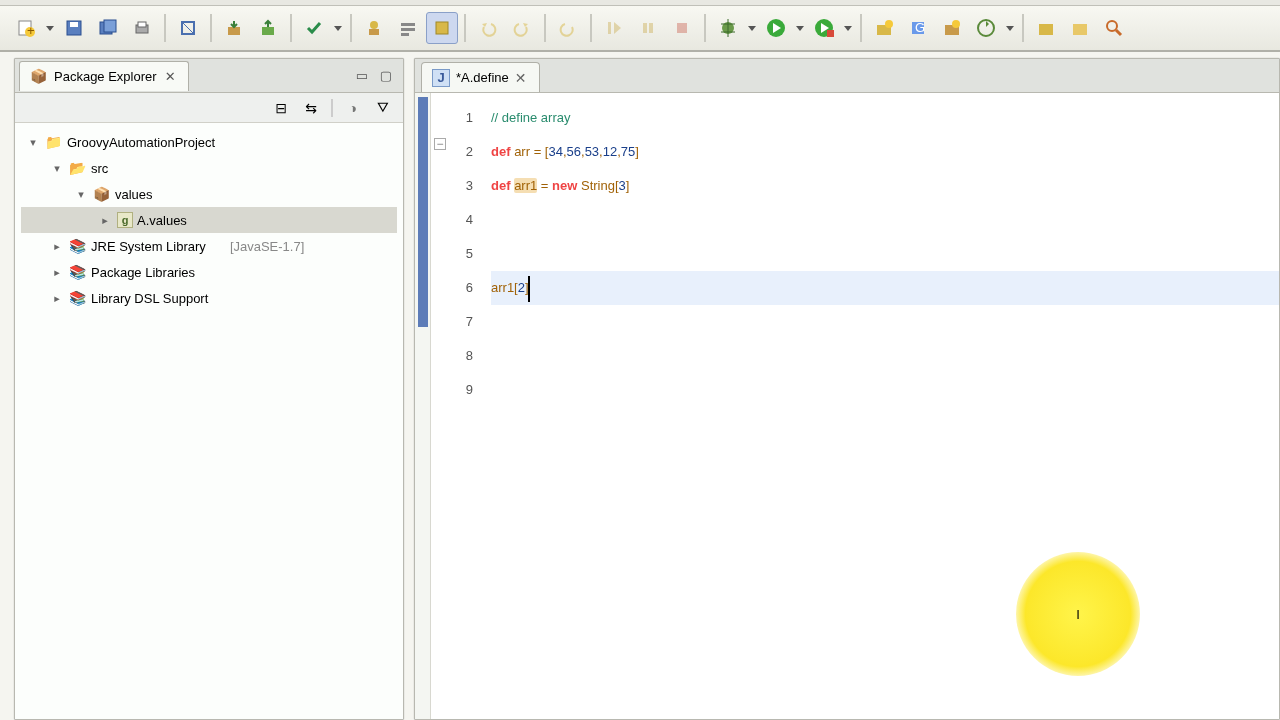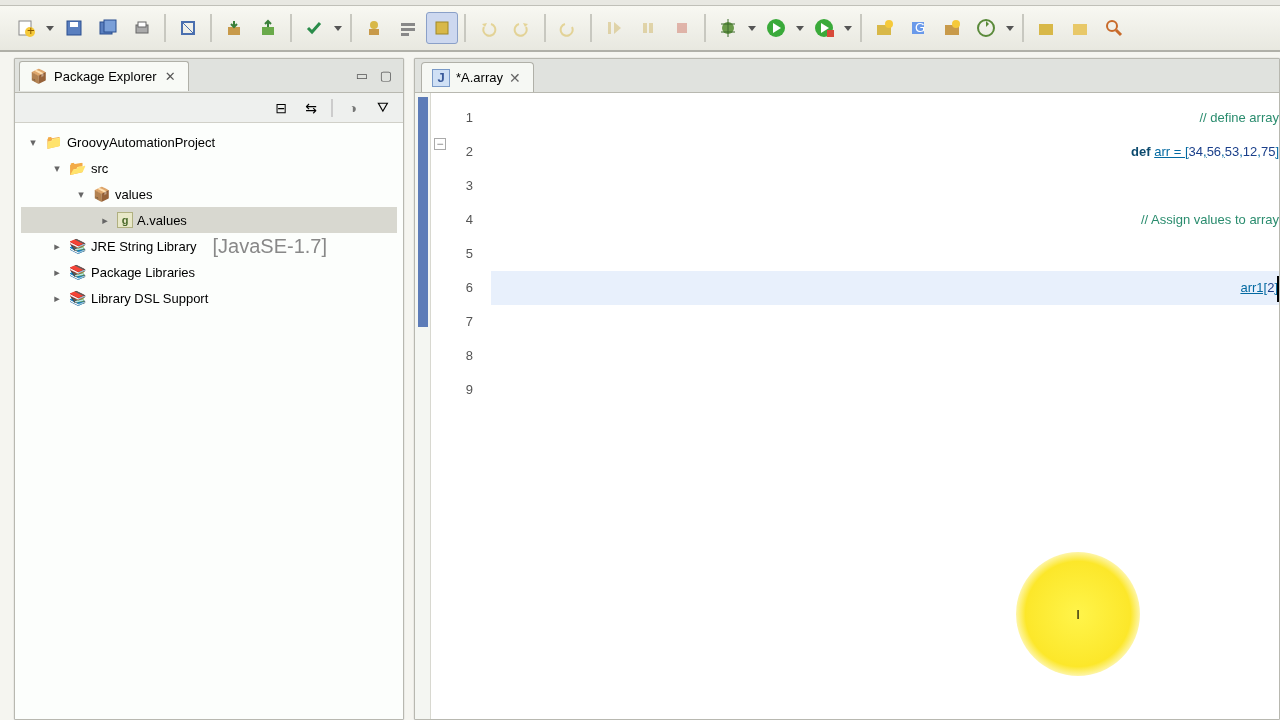--- a/index.html
+++ b/index.html
@@ -25,39 +25,39 @@
 .tabbar-right .icon{ width:18px; height:18px; cursor:pointer; display:flex; align-items:center; justify-content:center; color:#555;}
 
 .panel-toolbar{ height:30px; background:#eef0ee; display:flex; align-items:center; justify-content:flex-end; gap:10px; padding:0 10px; border-bottom:1px solid #d0d0c8;}
 .panel-toolbar .ticon{ width:20px; height:20px; cursor:pointer; display:flex; align-items:center; justify-content:center;}
 
 .tree{ flex:1; padding:6px 6px; font-size:16px; background:#fcfefc; overflow:auto;}
 .tree-row{ display:flex; align-items:center; height:26px; gap:4px; cursor:pointer; white-space:nowrap;}
 .tw{ width:16px; display:flex; justify-content:center; font-size:11px; color:#666;}
 .ticon{ width:18px; height:18px; display:flex; align-items:center; justify-content:center; font-size:14px;}
 .tree-row.selected{ background:#d8d8d0; }
-.lib-badge{ color:#888; font-size:20px; margin-left:12px;}
+.lib-badge{ color:#888; font-size:13px; margin-left:20px;}
 
 .editor-area{ flex:1; display:flex; flex-direction:column; margin-right:0;}
 .editor-tabbar{ height:34px; background:#e0e2de; display:flex; align-items:flex-end; border-bottom:1px solid #b8b8b0;}
 .ed-tab{ height:30px; padding:0 12px 0 10px; display:flex; align-items:center; gap:6px; background:#f6f8f4; border:1px solid #b0b0a8; border-bottom:none; border-radius:4px 4px 0 0; margin-left:6px; font-size:18px; cursor:pointer;}
 .ed-tab .close{ font-size:14px; color:#666; cursor:pointer;}
 
 .editor{ flex:1; display:flex; background:#fff;}
 .marker-col{ width:18px; display:flex; flex-direction:column;}
 .marker-cell{ height:34px; display:flex; align-items:center; justify-content:center;}
 .gutter{ width:30px; background:#fff; text-align:right; padding:8px 6px 0 0; color:#555; font-family:"Consolas","Courier New",monospace; font-size:22px;}
 .gutter div{ height:34px; line-height:34px;}
-.code{ flex:1; padding:8px 0 0 12px; font-family:"Consolas","Courier New",monospace; font-size:24px; position:relative;text-align:right;}
+.code{ flex:1; padding:8px 0 0 12px; font-family:"Consolas","Courier New",monospace; font-size:24px; position:relative;}
 .code-line{ height:34px; line-height:34px; white-space:pre;}
 .code-line.current{ background:#e8f0fc;}
 .c-comment{ color:#2a8c6e;}
-.c-keyword{ color:#0c4a6e; font-weight:bold;}
+.c-keyword{ color:#ef4444; font-weight:bold;}
 .c-num{ color:#1a3f8a;}
-.c-ident{ color:#0369a1;text-decoration:underline;}
+.c-ident{ color:#a16207;}
 .c-hl{ background:#f5deb3; border-radius:2px;}
 .caret::after{ content:""; display:inline-block; width:2px; height:26px; background:#000; vertical-align:middle; margin-left:-1px;}
 
 .vruler{ width:20px; background:#f4f6f2; border-left:1px solid #d8d8d0;}
 .vbar{ width:10px; height:160px; background:#6d8cbc; margin:6px auto 0;}
 
 .cursor-highlight{ position:absolute; width:124px; height:124px; border-radius:50%; background: radial-gradient(circle, #fff44a 0%, #fce72a 60%, rgba(252,231,42,0) 78%); display:flex; align-items:center; justify-content:center; font-family:"Georgia",serif; font-size:36px; pointer-events:none;}
 </style>
 </head>
 <body>
@@ -293,41 +293,41 @@
         <span>values</span>
       </div>
       <div class="tree-row selected" style="padding-left:76px">
         <span class="tw">▸</span>
         <span class="ticon" style="background:#e8e8c8;border:1px solid #b0b080;font-size:11px;width:16px;height:16px;color:#4a6a2a;font-weight:bold">g</span>
         <span>A.values</span>
       </div>
       <div class="tree-row" style="padding-left:28px">
         <span class="tw">▸</span>
         <span class="ticon">📚</span>
-        <span>JRE String Library</span>
+        <span>JRE System Library</span>
         <span class="lib-badge">[JavaSE-1.7]</span>
       </div>
       <div class="tree-row" style="padding-left:28px">
         <span class="tw">▸</span>
         <span class="ticon">📚</span>
         <span>Package Libraries</span>
       </div>
       <div class="tree-row" style="padding-left:28px">
         <span class="tw">▸</span>
         <span class="ticon">📚</span>
         <span>Library DSL Support</span>
       </div>
     </div>
   </div>
 
   <div class="panel editor-area">
     <div class="editor-tabbar">
       <div class="ed-tab">
         <span class="ticon" style="background:#cfe0f5;border:1px solid #7a9ac8;color:#3a5a9a;font-weight:bold;font-size:13px;width:18px;height:18px">J</span>
-        <span>*A.array</span>
+        <span>*A.define</span>
         <span class="close">✕</span>
       </div>
     </div>
     <div class="editor">
       <div class="vruler" style="width:16px;border-left:none;border-right:1px solid #d8d8d0;">
         <div class="vbar" style="height:230px;width:10px;margin-top:4px;background:#5d7cb8;"></div>
       </div>
       <div class="marker-col">
         <div class="marker-cell"></div>
         <div class="marker-cell">
@@ -348,22 +348,22 @@
           <div>4</div>
           <div>5</div>
           <div>6</div>
           <div>7</div>
           <div>8</div>
           <div>9</div>
         </div>
       <div class="code" id="code">
           <div class="code-line"><span class="c-comment">// define array</span></div>
           <div class="code-line"><span class="c-keyword">def </span><span class="c-ident">arr = [</span><span class="c-num">34</span><span class="c-ident">,</span><span class="c-num">56</span><span class="c-ident">,</span><span class="c-num">53</span><span class="c-ident">,</span><span class="c-num">12</span><span class="c-ident">,</span><span class="c-num">75</span><span class="c-ident">]</span></div>
+          <div class="code-line"><span class="c-keyword">def </span><span class="c-ident c-hl">arr1</span><span class="c-ident"> = </span><span class="c-keyword">new</span><span class="c-ident"> String[</span><span class="c-num">3</span><span class="c-ident">]</span></div>
           <div class="code-line"><span class=""></span></div>
-          <div class="code-line"><span class="c-comment">// Assign values to array</span></div>
           <div class="code-line"><span class=""></span></div>
           <div class="code-line current"><span class="c-ident">arr1[</span><span class="c-num">2</span><span class="c-ident">]</span><span class="caret"></span></div>
           <div class="code-line"><span class=""></span></div>
           <div class="code-line"><span class=""></span></div>
         </div>
     </div>
   </div>
 
 </div>
 

